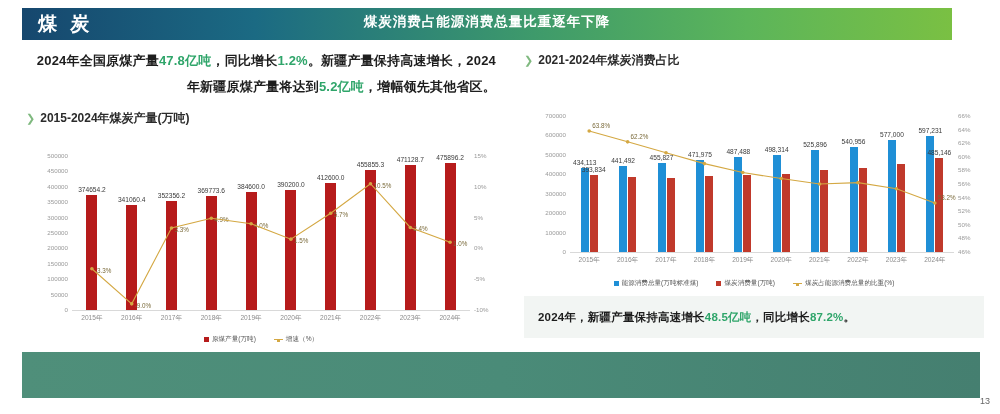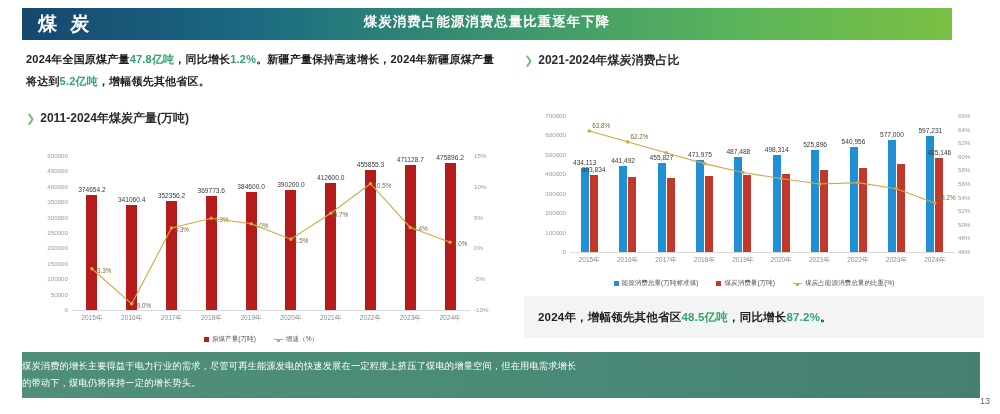--- a/index.html
+++ b/index.html
@@ -12,22 +12,22 @@
           display:flex;align-items:center;}
   .hdr-title{color:#ffffff;font-size:19px;font-weight:bold;letter-spacing:4px;padding-left:16px;}
   .hdr-sub{position:absolute;left:0;top:0;width:930px;height:27px;display:flex;align-items:center;
            justify-content:center;color:#ffffff;font-size:13.5px;font-weight:bold;letter-spacing:1px;}
   .logo{position:absolute;right:8px;top:8px;display:flex;align-items:center;gap:5px;}
   .logo-mark{font-size:17px;font-weight:bold;color:#2f7d32;letter-spacing:-1px;font-family:"Liberation Sans",sans-serif;}
   .logo-cn{font-size:10px;font-weight:bold;color:#2f7d32;line-height:1.05;}
   .logo-en{font-size:4.2px;color:#5a9a5c;letter-spacing:.2px;}
 
   
-  .intro{position:absolute;left:26px;top:48px;width:470px;font-size:11px;font-weight:bold;
-         color:#1d1d1d;line-height:2.0;letter-spacing:.2px;}
+  .intro{position:absolute;left:26px;top:48px;width:470px;font-size:13px;font-weight:bold;
+         color:#1d1d1d;line-height:2.0;letter-spacing:.2px;text-align:right;}
   .hl{color:#2fa56a;}
 
   
   .sec-title{font-size:12px;font-weight:bold;color:#2b2b2b;display:flex;align-items:center;gap:5px;}
   .chev{color:#7fb97f;font-size:11px;}
   .sec-left{position:absolute;left:26px;top:110px;}
   .sec-right{position:absolute;left:524px;top:52px;}
 
   
   .chart{position:absolute;background:#ffffff;}
@@ -75,21 +75,21 @@
     <div class="hdr-title">煤 炭</div>
     <div class="hdr-sub">煤炭消费占能源消费总量比重逐年下降</div>
   </div>
 
   <div class="intro">
     <span>2024年全国原煤产量</span><span class="hl">47.8亿吨</span><span>，同比增长</span><span class="hl">1.2%</span><span>。新疆产量保持高速增长，2024年新疆原煤产量将达到</span><span class="hl">5.2亿吨</span><span>，增幅领先其他省区。</span>
   </div>
 
   <div class="sec-title sec-left">
     <span class="chev">❯</span>
-    <span>2011-2024年煤炭产量(万吨)</span>
+    <span>2015-2024年煤炭产量(万吨)</span>
   </div>
 
   <div class="sec-title sec-right">
     <span class="chev">❯</span>
     <span>2021-2024年煤炭消费占比</span>
   </div>
 
   <div class="chart chart-left" id="chart-left">
       <div class="plot" style="left: 46px; top: 22px; width: 398px; height: 154px;"></div>
       <div class="axisline" style="left: 46px; top: 176px; width: 398px; height: 1px;"></div>
@@ -265,24 +265,20 @@
           <span>煤炭消费量(万吨)</span>
         </div>
         <div class="lg">
           <span class="sw-line" style="border-top-color: rgb(212, 168, 67);"></span>
           <span>煤炭占能源消费总量的比重(%)</span>
         </div>
       </div>
     </div>
 
   <div class="note">
-    <span><span>2024年，增幅领先其他省区</span><span class="hl">48.5亿吨</span><span>，同比增长</span><span class="hl">87.2%</span><span>。</span></span>
+    <span><span>2024年，新疆产量保持高速增长</span><span class="hl">48.5亿吨</span><span>，同比增长</span><span class="hl">87.2%</span><span>。</span></span>
   </div>
 
   <div class="trend">
-    <div class="trend-text">
-      <div>煤炭消费的增长主要得益于电力行业的需求，尽管可再生能源发电的快速发展在一定程度上挤压了煤电的增量空间，但在用电需求增长</div>
-      <div>的带动下，煤电仍将保持一定的增长势头。</div>
-    </div>
   </div>
 
   <div class="pagenum">13</div>
 </div>
 
 </body></html>

